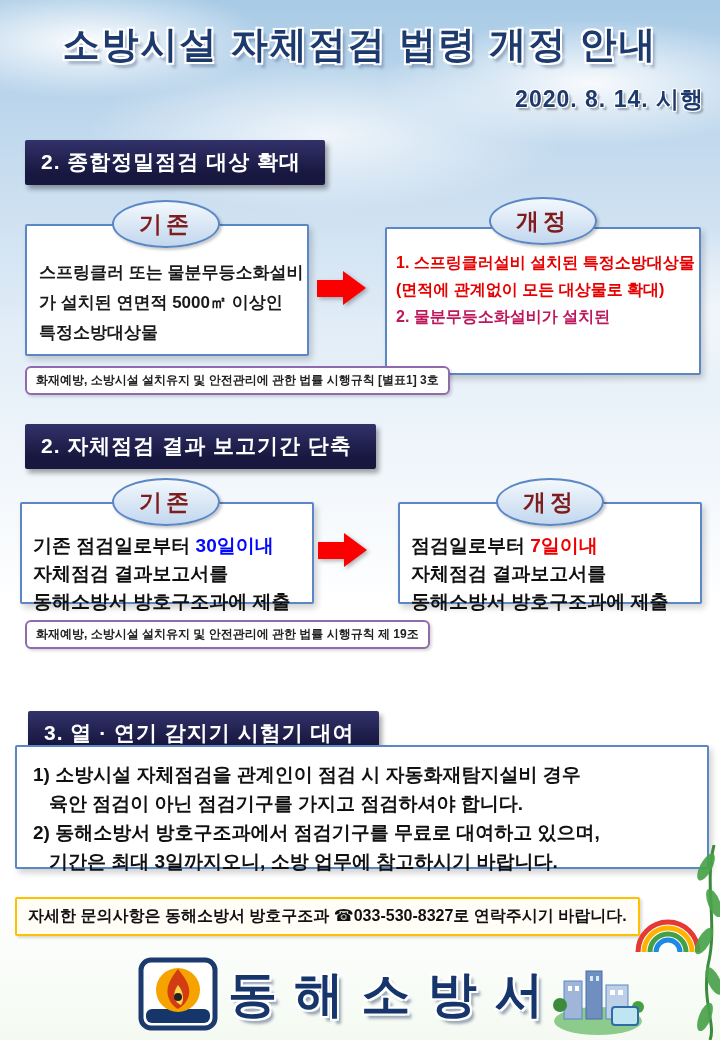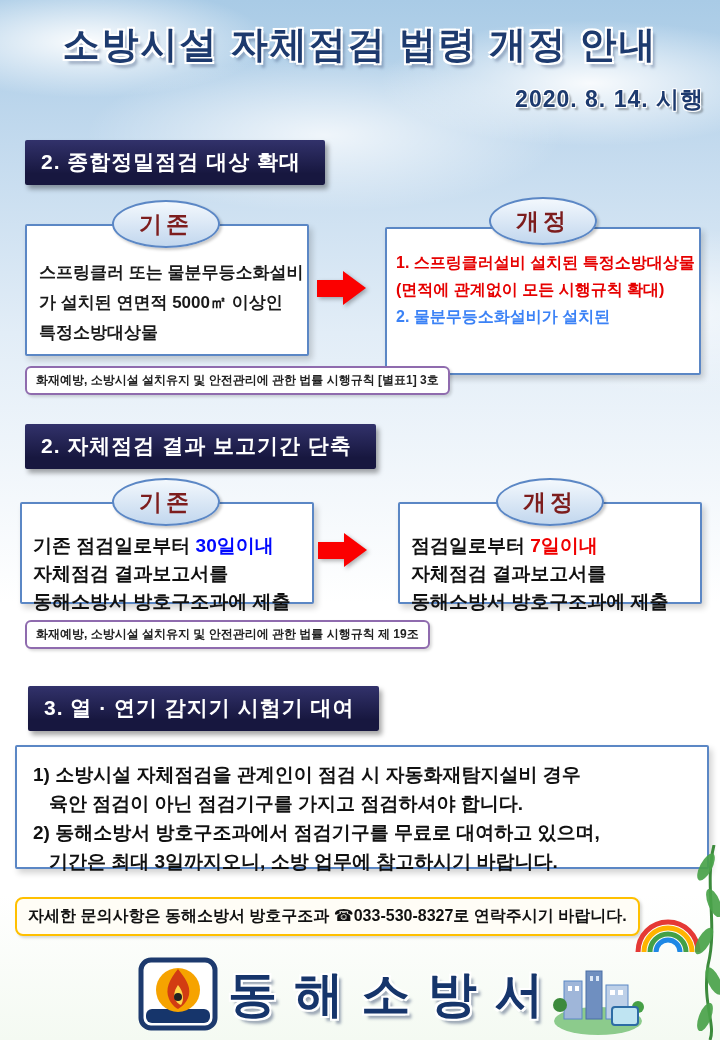--- a/index.html
+++ b/index.html
@@ -40,36 +40,36 @@
     position:absolute;width:104px;height:44px;border:2px solid #5b87c5;border-radius:50%;
     background:linear-gradient(180deg,#f3f8fd 0%,#c2d7ee 100%);
     color:#7d1d1d;font-size:23px;font-weight:800;letter-spacing:4px;
     display:flex;align-items:center;justify-content:center;
     box-shadow:2px 2px 3px rgba(0,0,0,.22);z-index:3;
   }
   .line{white-space:nowrap;}
   .s1-left-text{padding:32px 8px 0 12px;font-size:17px;font-weight:700;color:#1a1a1a;line-height:30px;}
   .s1-right-text{padding:20px 16px 0 9px;line-height:27px;}
   .red-b{color:#e60000;font-size:16px;font-weight:800;}
-  .blk-b{color:#3b82f6;font-size:16px;font-weight:700;}
+  .blk-b{color:#be185d;font-size:16px;font-weight:700;}
   .indent{padding-left:16px;}
   .s2-text{padding:28px 8px 0 11px;font-size:19px;font-weight:800;color:#111;line-height:28px;}
   .hl-blue{color:#0008ff;}
   .hl-red{color:#f00000;}
   .arrow{position:absolute;display:flex;align-items:center;filter:drop-shadow(2px 2px 2px rgba(0,0,0,.3));z-index:2;}
   .arrow .shaft{width:26px;height:17px;background:#fb0000;}
   .arrow .head{width:0;height:0;border-top:17px solid transparent;border-bottom:17px solid transparent;border-left:23px solid #fb0000;}
   .footnote{
     position:absolute;background:#fff;border:2px solid #8f6bae;border-radius:6px;
     font-size:12px;font-weight:700;color:#222;padding:4px 9px;white-space:nowrap;
     box-shadow:2px 2px 3px rgba(0,0,0,.15);
   }
   .s3-text{padding:13px 14px 0 16px;font-size:19px;font-weight:700;color:#111;line-height:29px;}
   .contact{
-    position:absolute;background:#fffdf6;border:2px solid #ffc000;border-radius:8px;
+    position:absolute;background:#fffdf6;border:2px solid #ffc000;border-radius:2px;
     font-size:16px;font-weight:800;color:#111;padding:7px 11px;white-space:nowrap;
     box-shadow:2px 2px 3px rgba(0,0,0,.15);
   }
   .org-name{
     position:absolute;color:#16356b;font-size:49px;font-weight:800;letter-spacing:2px;white-space:nowrap;
     text-shadow:-2px -2px 0 #fff,2px -2px 0 #fff,-2px 2px 0 #fff,2px 2px 0 #fff,4px 5px 3px rgba(40,60,100,.45);
   }
   .deco{position:absolute;z-index:1;}
 </style>
 </head>
@@ -93,21 +93,21 @@
 
   <div class="arrow" style="left:317px;top:271px;">
     <div class="shaft"></div>
     <div class="head"></div>
   </div>
 
   <div class="oval" style="left:489px;top:197px;">개정</div>
   <div class="panel" style="left:385px;top:227px;width:312px;height:144px;">
     <div class="s1-right-text">
       <div class="line red-b">1. 스프링클러설비 설치된 특정소방대상물</div>
-      <div class="line red-b">(면적에 관계없이  모든 시행규칙 확대)</div>
+      <div class="line red-b">(면적에 관계없이  모든 대상물로 확대)</div>
       <div class="line blk-b">2. 물분무등소화설비가 설치된</div>
     </div>
   </div>
 
   <div class="footnote" style="left:25px;top:366px;">화재예방, 소방시설 설치유지 및 안전관리에 관한 법률 시행규칙 [별표1] 3호</div>
 
   <div class="sec-header" style="left:25px;top:424px;">2. 자체점검 결과 보고기간 단축</div>
 
   <div class="oval" style="left:112px;top:478px;">기존</div>
   <div class="panel" style="left:20px;top:502px;width:290px;height:98px;">
@@ -127,21 +127,21 @@
   <div class="panel" style="left:398px;top:502px;width:300px;height:98px;">
     <div class="s2-text">
       <div class="line"><span>점검일로부터 </span><span class="hl-red">7일이내</span></div>
       <div class="line">자체점검 결과보고서를</div>
       <div class="line">동해소방서 방호구조과에 제출</div>
     </div>
   </div>
 
   <div class="footnote" style="left:25px;top:620px;">화재예방, 소방시설 설치유지 및 안전관리에 관한 법률 시행규칙 제 19조</div>
 
-  <div class="sec-header" style="left:28px;top:686px;">3. 열 · 연기 감지기 시험기 대여</div>
+  <div class="sec-header" style="left:28px;top:711px;">3. 열 · 연기 감지기 시험기 대여</div>
 
   <div class="panel" style="left:15px;top:745px;width:690px;height:120px;">
     <div class="s3-text">
       <div class="line">1) 소방시설 자체점검을 관계인이 점검 시 자동화재탐지설비 경우</div>
       <div class="line indent">육안 점검이 아닌 점검기구를 가지고 점검하셔야 합니다.</div>
       <div class="line">2) 동해소방서 방호구조과에서 점검기구를 무료로 대여하고 있으며,</div>
       <div class="line indent">기간은 최대 3일까지오니, 소방 업무에 참고하시기 바랍니다.</div>
     </div>
   </div>
 

